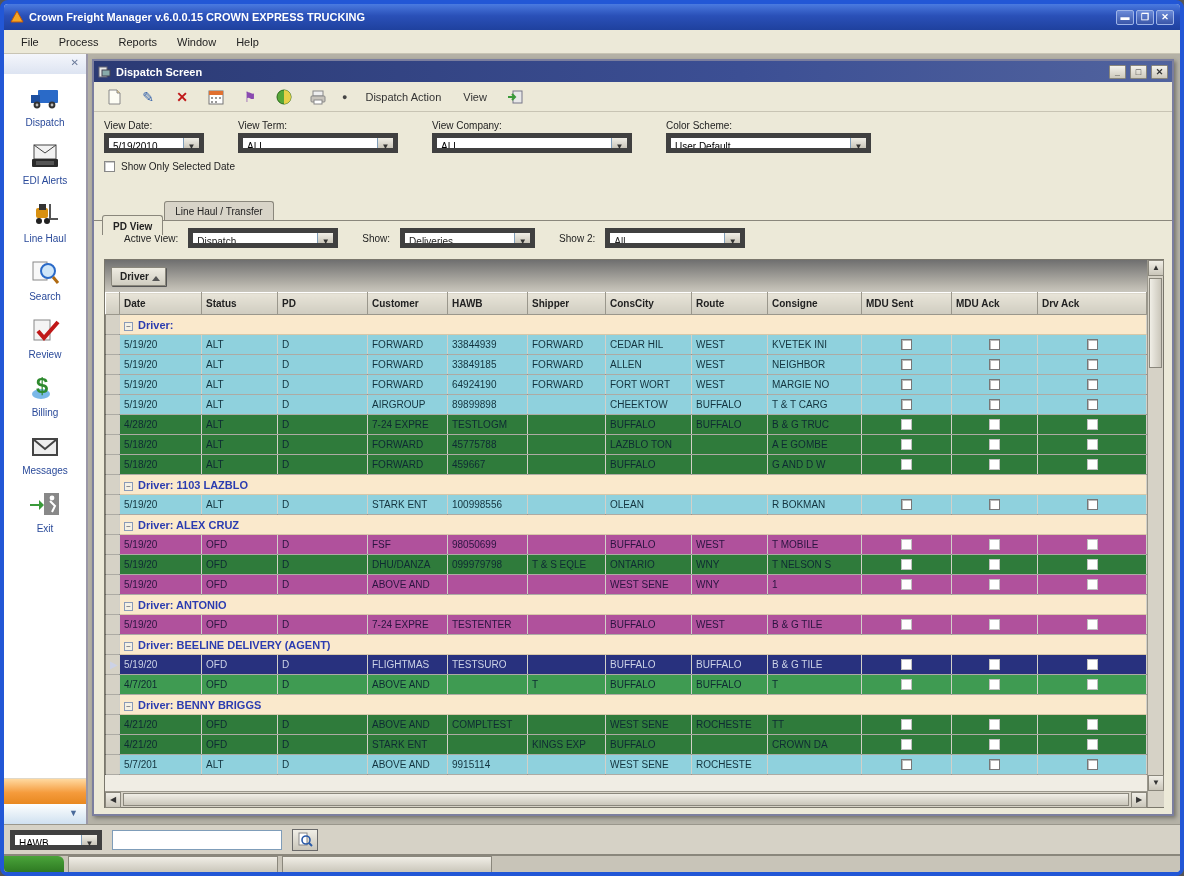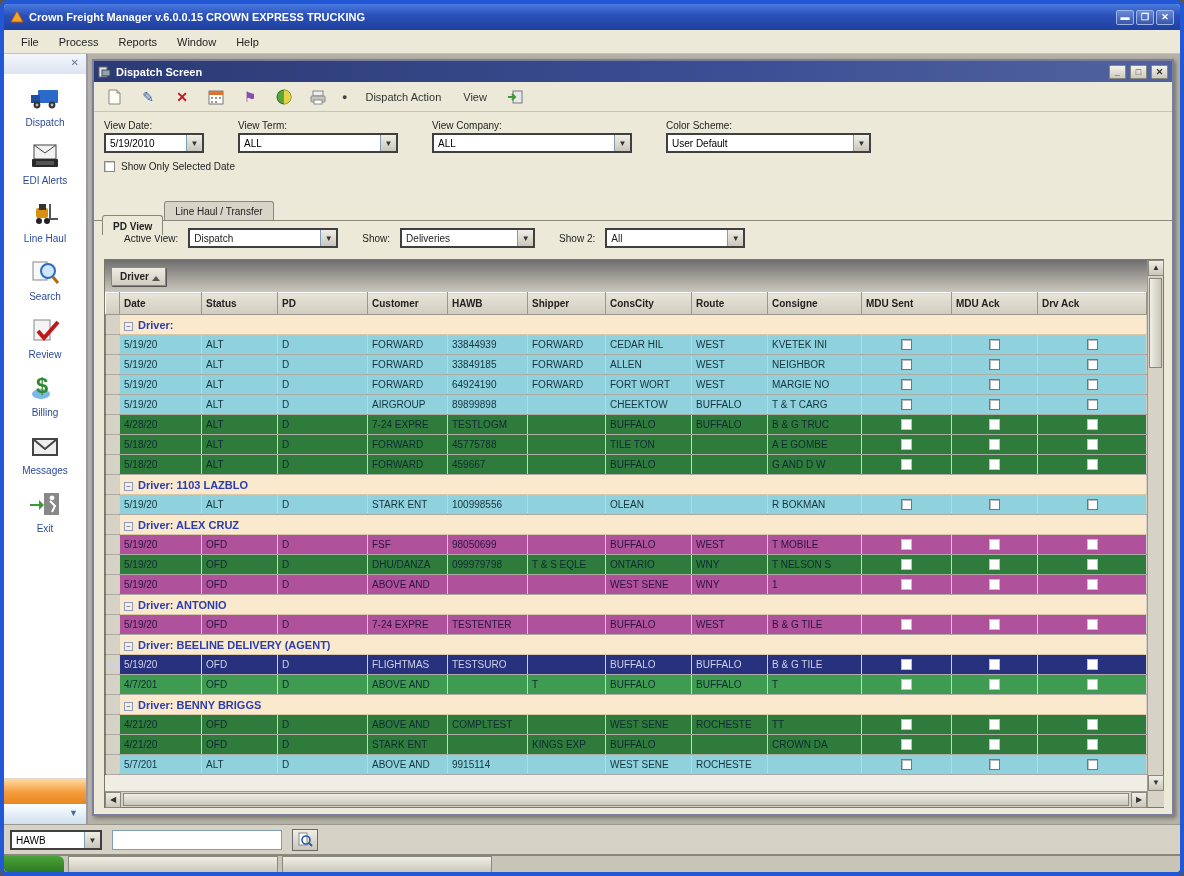--- a/index.html
+++ b/index.html
@@ -60,21 +60,21 @@
   .dw-toolbar { height:30px; flex:0 0 30px; display:flex; align-items:center; gap:14px;
     padding:0 10px; border-bottom:1px solid #c8c4b4; font-size:11px; color:#333; }
   .tb-icon { width:20px; height:18px; display:inline-flex; align-items:center; justify-content:center; font-size:14px; }
   .tb-menu { padding:2px 4px; }
   .bullet { color:#444; font-size:9px; }
   
   .filters { padding:8px 16px 0 10px; flex:0 0 84px; }
   .filter-row { display:flex; gap:34px; }
   .fgroup { display:flex; flex-direction:column; }
   .fgroup label { font-size:10px; color:#222; margin-bottom:2px; }
-  .combo { display:flex; height:20px; border:2px solid #404040; background:#fff; }
+  .combo { display:flex; height:20px; border:5px solid #404040; background:#fff; }
   .combo .val { flex:1 1 auto; font-size:10px; padding:3px 4px 0 4px; white-space:nowrap; overflow:hidden; }
   .combo .drop { width:16px; background:linear-gradient(180deg,#f0eee6,#cac6ba);
     border-left:1px solid #7f9db9; font-size:8px; text-align:center; line-height:18px; color:#333; }
   .chk-row { display:flex; align-items:center; gap:6px; margin-top:8px; font-size:10px; color:#222; }
   .checkbox { width:11px; height:11px; background:#fff; border:1px solid #888; box-shadow:inset 1px 1px 0 #ccc; }
   
   .tabs { flex:0 0 24px; display:flex; align-items:flex-end; padding-left:8px; gap:1px; }
   .tab { font-size:10px; padding:4px 10px 3px 10px; border:1px solid #8a877c; border-bottom:none;
     background:#d8d4c8; border-radius:3px 3px 0 0; color:#222; }
   .tab.active { background:#ECE9D8; position:relative; top:15px; padding-top:5px; font-weight:bold; }
@@ -485,21 +485,21 @@
                       <td class="cbcell"><span class="cb solid"></span></td>
                     </tr>
                     <tr class="row-green">
                       <td class="marker"></td>
                       <td>5/18/20</td>
                       <td>ALT</td>
                       <td>D</td>
                       <td>FORWARD</td>
                       <td>45775788</td>
                       <td></td>
-                      <td>TILE TON</td>
+                      <td>LAZBLO TON</td>
                       <td></td>
                       <td>A E GOMBE</td>
                       <td class="cbcell"><span class="cb solid"></span></td>
                       <td class="cbcell"><span class="cb solid"></span></td>
                       <td class="cbcell"><span class="cb solid"></span></td>
                     </tr>
                     <tr class="row-green">
                       <td class="marker"></td>
                       <td>5/18/20</td>
                       <td>ALT</td>

